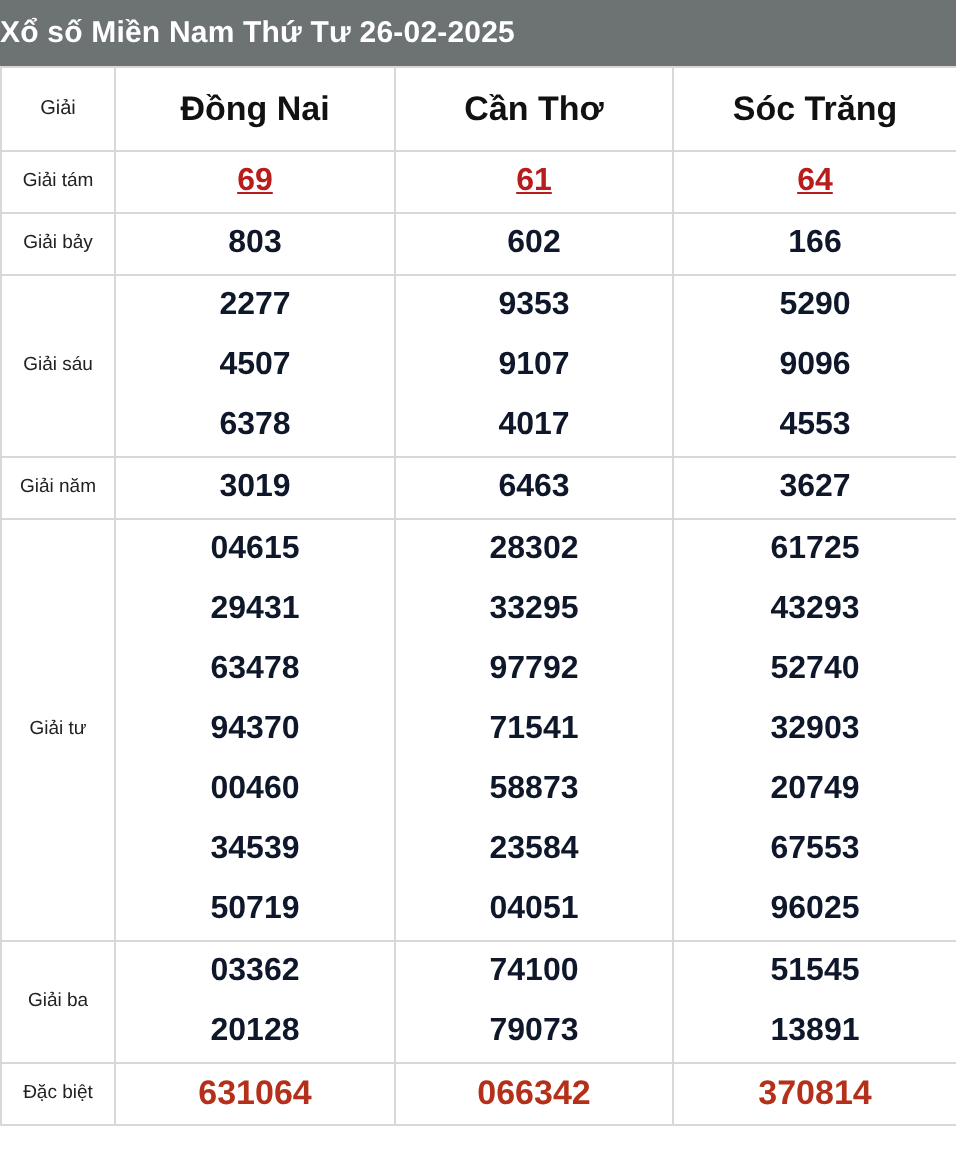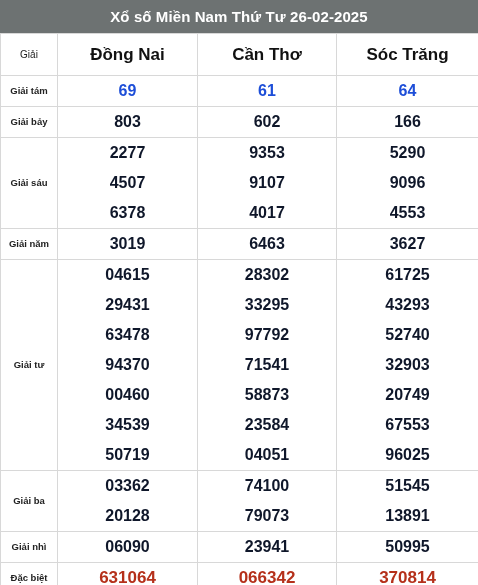--- a/index.html
+++ b/index.html
@@ -22,21 +22,21 @@
     box-sizing: border-box;
   }
 
   
   .title-bar {
     height: 33px;
     background: #6d7272;
     color: #ffffff;
     display: flex;
     align-items: center;
-    justify-content: center;
+    justify-content: flex-start;
     font-size: 15px;
     font-weight: bold;
     letter-spacing: 0.1px;
     box-sizing: border-box;
   }
 
   
   table.lottery {
     width: 478px;
     border-collapse: collapse;
@@ -73,21 +73,21 @@
     font-size: 10px;
     font-weight: normal;
     color: #222222;
     background: #ffffff;
   }
 
   
   td.prize-label {
     text-align: center;
     font-size: 9.5px;
-    font-weight: bold;
+    font-weight: normal;
     color: #222222;
     background: #ffffff;
     line-height: 1.2;
     padding: 0 1px;
   }
 
   
   td.numbers {
     text-align: center;
     background: #ffffff;
@@ -99,21 +99,22 @@
     line-height: 30px;
     font-size: 16px;
     font-weight: bold;
     color: #0f172a;
     text-align: center;
     white-space: nowrap;
   }
 
   
   tr.accent td.numbers .num {
-    color: #1d4ed8;
+    color: #b91c1c;
+    text-decoration: underline;
   }
   tr.accent-big td.numbers .num {
     color: #b5301a;
     font-size: 17px;
   }
 </style>
 </head>
 <body>
 
 <div id="page">
@@ -230,32 +231,20 @@
           </td>
           <td class="numbers">
             <span class="num">74100</span>
             <span class="num">79073</span>
           </td>
           <td class="numbers">
             <span class="num">51545</span>
             <span class="num">13891</span>
           </td>
         </tr>
-        <tr>
-          <td class="prize-label">Giải nhì</td>
-          <td class="numbers">
-            <span class="num">06090</span>
-          </td>
-          <td class="numbers">
-            <span class="num">23941</span>
-          </td>
-          <td class="numbers">
-            <span class="num">50995</span>
-          </td>
-        </tr>
         <tr class="accent-big">
           <td class="prize-label">Đặc biệt</td>
           <td class="numbers">
             <span class="num">631064</span>
           </td>
           <td class="numbers">
             <span class="num">066342</span>
           </td>
           <td class="numbers">
             <span class="num">370814</span>

